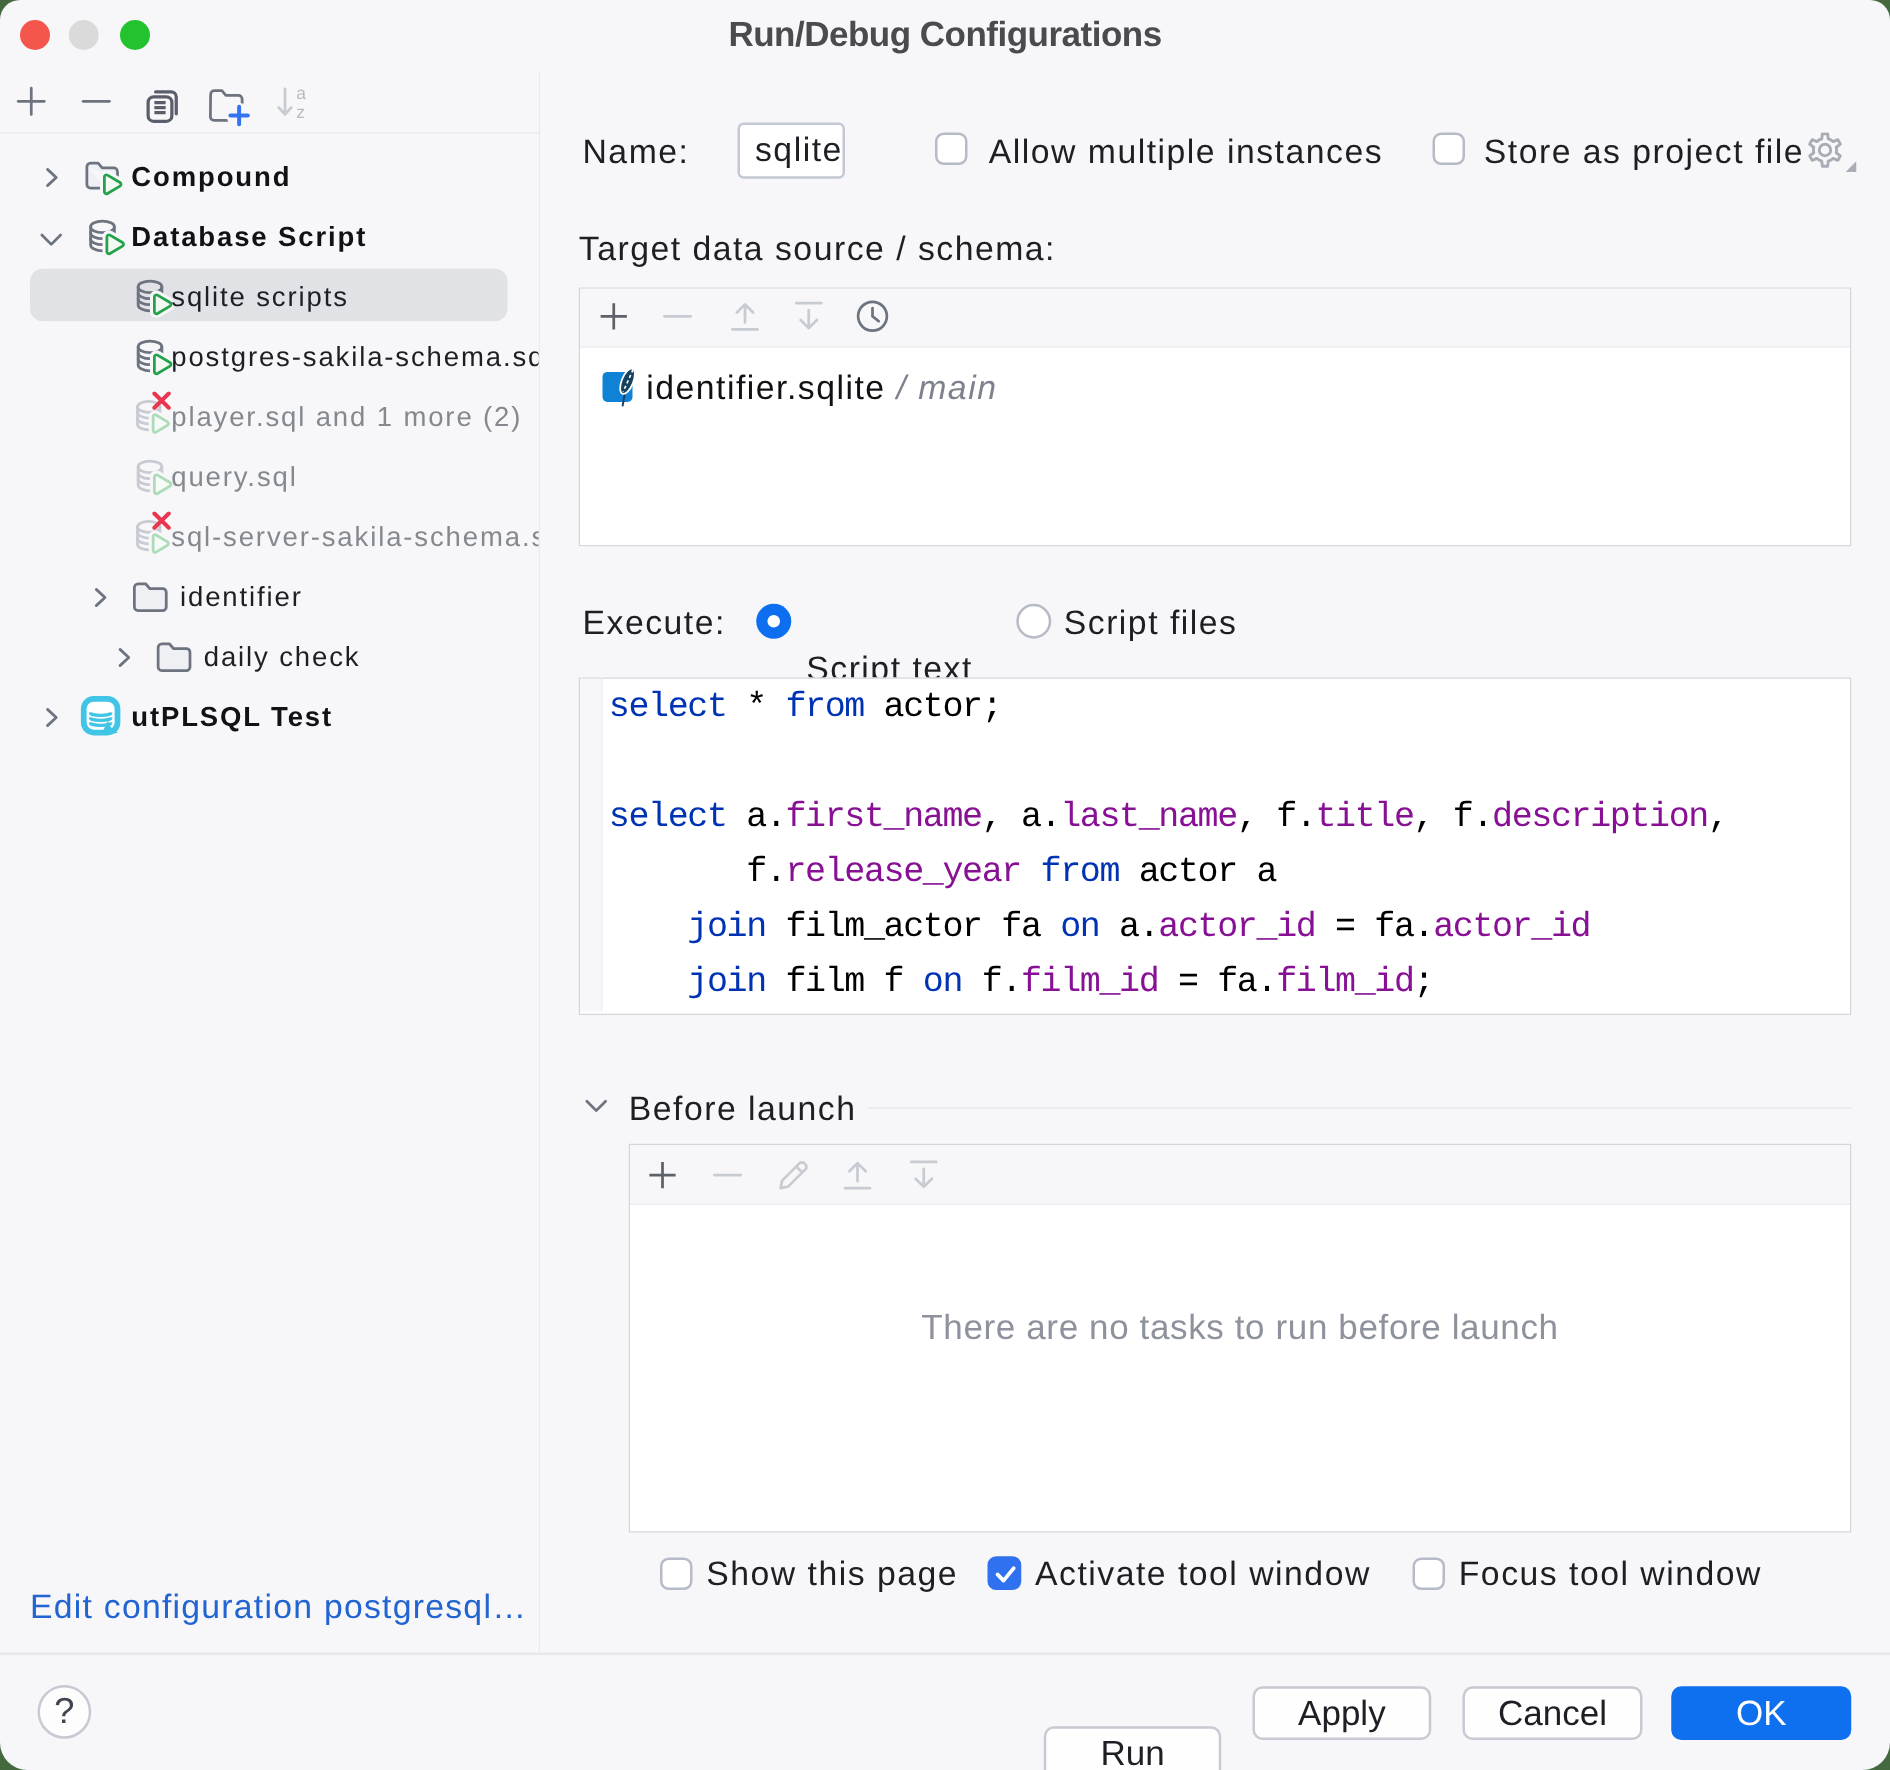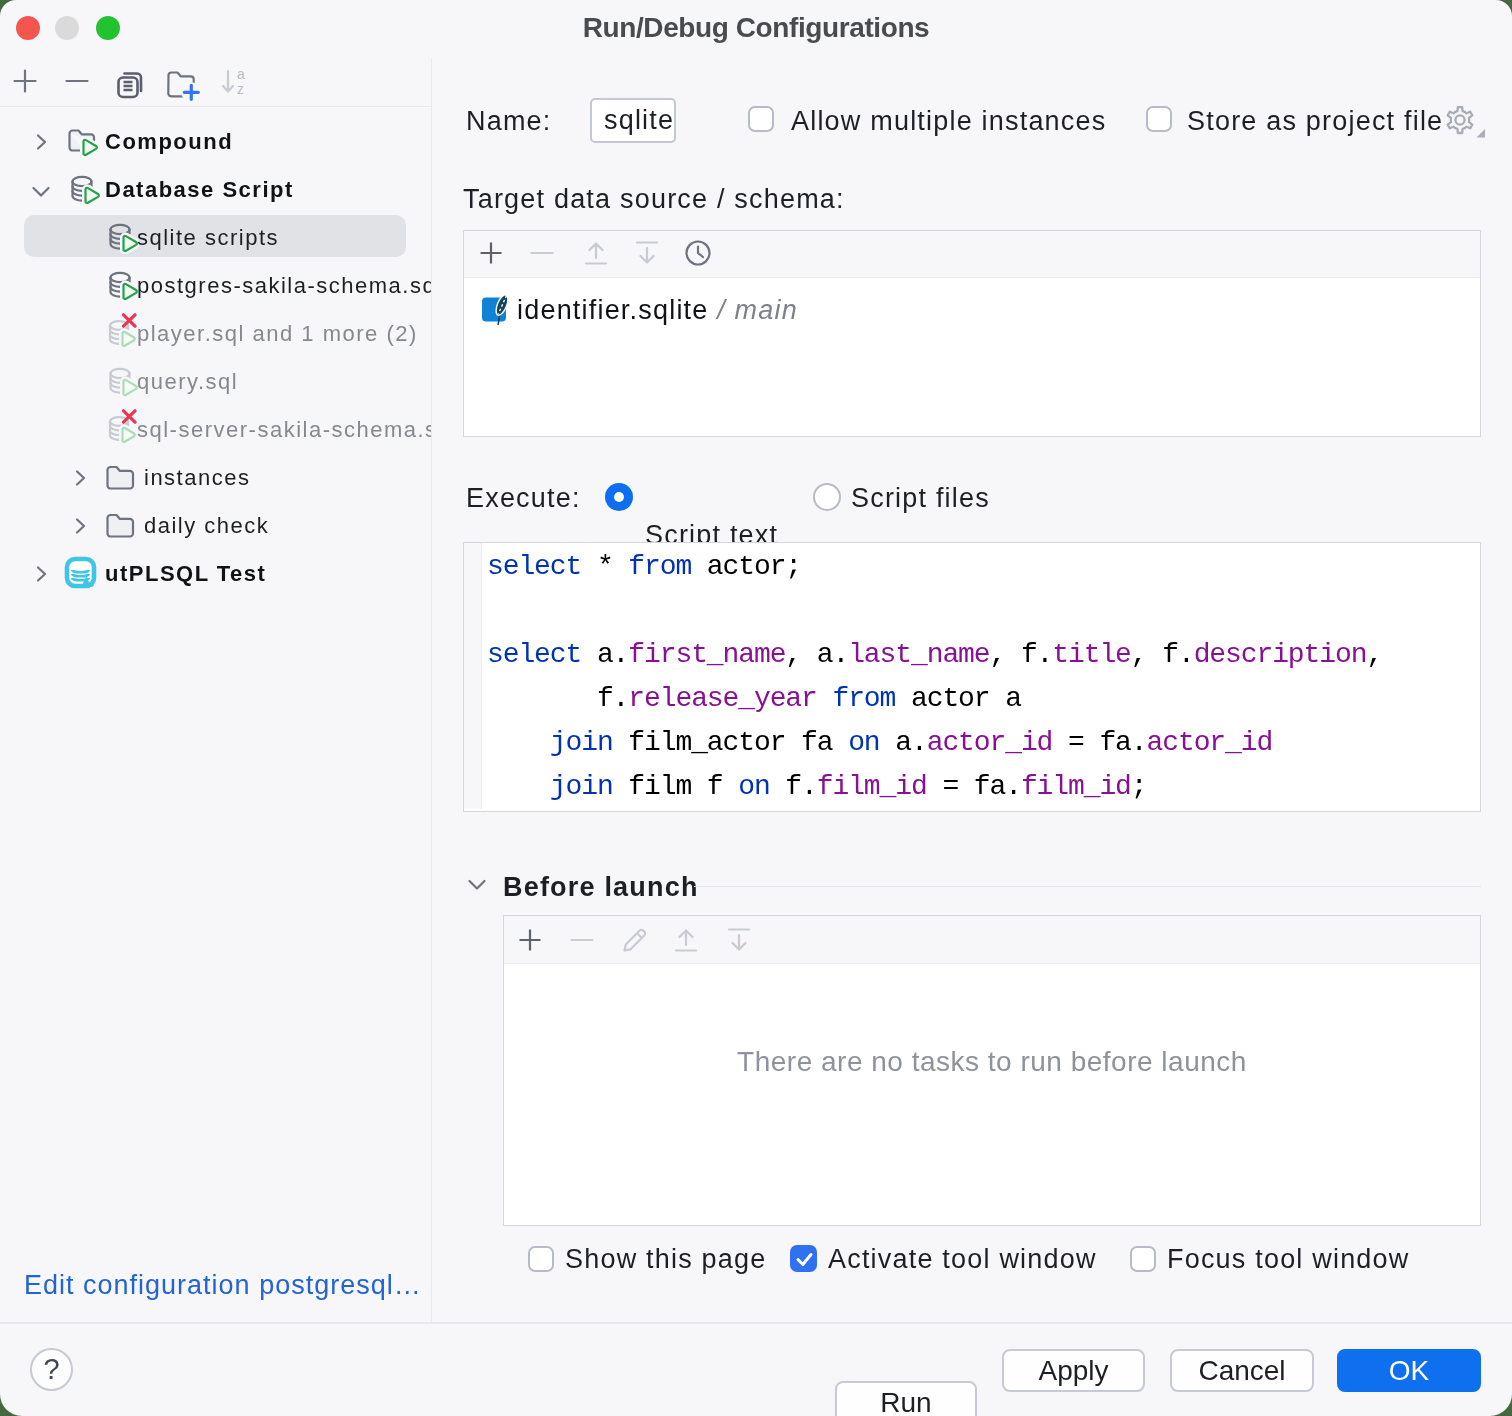--- a/index.html
+++ b/index.html
@@ -146,24 +146,24 @@
       <span class="trow-txt gray" style="left:137px;">sql-server-sakila-schema.sql</span>
     </div>
 
     <div class="tree-row" style="top:336px;">
       <svg class="abs" style="left:72px;top:15px;" width="16" height="18" viewBox="0 0 16 18">
           <path class="ticon" d="M5 2.5 L12 9 L5 15.5" stroke-width="2.4"></path>
         </svg>
       <svg class="abs" style="left:105px;top:10px;" width="30" height="27" viewBox="0 0 30 27">
           <path class="ticon" style="fill:#eef0f3" d="M2.5 6 c0-1.6 1.3-3 3-3 h6 l3.2 3.8 h10.3 c1.6 0 3 1.3 3 3 v11.7 c0 1.6-1.3 3-3 3 H5.5 c-1.6 0-3-1.3-3-3 z"></path>
         </svg>
-      <span class="trow-txt" style="left:144px;">instances</span>
-    </div>
-
-    <div class="tree-row" style="top:384px;">
+      <span class="trow-txt" style="left:144px;">identifier</span>
+    </div>
+
+    <div class="tree-row" style="top:384px;margin-left:19px;">
       <svg class="abs" style="left:72px;top:15px;" width="16" height="18" viewBox="0 0 16 18">
           <path class="ticon" d="M5 2.5 L12 9 L5 15.5" stroke-width="2.4"></path>
         </svg>
       <svg class="abs" style="left:105px;top:10px;" width="30" height="27" viewBox="0 0 30 27">
           <path class="ticon" style="fill:#eef0f3" d="M2.5 6 c0-1.6 1.3-3 3-3 h6 l3.2 3.8 h10.3 c1.6 0 3 1.3 3 3 v11.7 c0 1.6-1.3 3-3 3 H5.5 c-1.6 0-3-1.3-3-3 z"></path>
         </svg>
       <span class="trow-txt" style="left:144px;">daily check</span>
     </div>
 
     <div class="tree-row" style="top:432px;">
@@ -238,21 +238,21 @@
 
 <span class="kw">select</span> a.<span class="id">first_name</span>, a.<span class="id">last_name</span>, f.<span class="id">title</span>, f.<span class="id">description</span>,
        f.<span class="id">release_year</span> <span class="kw">from</span> actor a
     <span class="kw">join</span> film_actor fa <span class="kw">on</span> a.<span class="id">actor_id</span> = fa.<span class="id">actor_id</span>
     <span class="kw">join</span> film f <span class="kw">on</span> f.<span class="id">film_id</span> = fa.<span class="id">film_id</span>;</div>
   </div>
 
   <svg class="abs" style="left:467px;top:877px;" width="20" height="17" viewBox="0 0 20 17">
       <path class="ticon" d="M2.5 4 L10 11.5 L17.5 4" stroke-width="2.4"></path>
     </svg>
-  <div class="abs lbl" style="left:503px;top:872px;font-weight:bold;">Before launch</div>
+  <div class="abs lbl" style="left:503px;top:872px;">Before launch</div>
   <div class="abs" style="left:694px;top:886px;width:787px;height:1px;background:#e4e5e8;"></div>
   <div class="panel" style="left:503px;top:915px;width:976px;height:309px;">
     <div class="ptool" style="height:47px;">
       <svg class="abs" style="left:12px;top:10px;" width="28" height="28" viewBox="0 0 28 28">
           <path d="M14 3.5 V24.5 M3.5 14 H24.5" stroke="#5d6269" stroke-width="2.2" fill="none"></path>
         </svg>
       <svg class="abs" style="left:64px;top:10px;" width="28" height="28" viewBox="0 0 28 28">
           <path class="dicon" d="M3.5 14 H24.5"></path>
         </svg>
       <svg class="abs" style="left:116px;top:9px;" width="30" height="30" viewBox="0 0 30 30">

